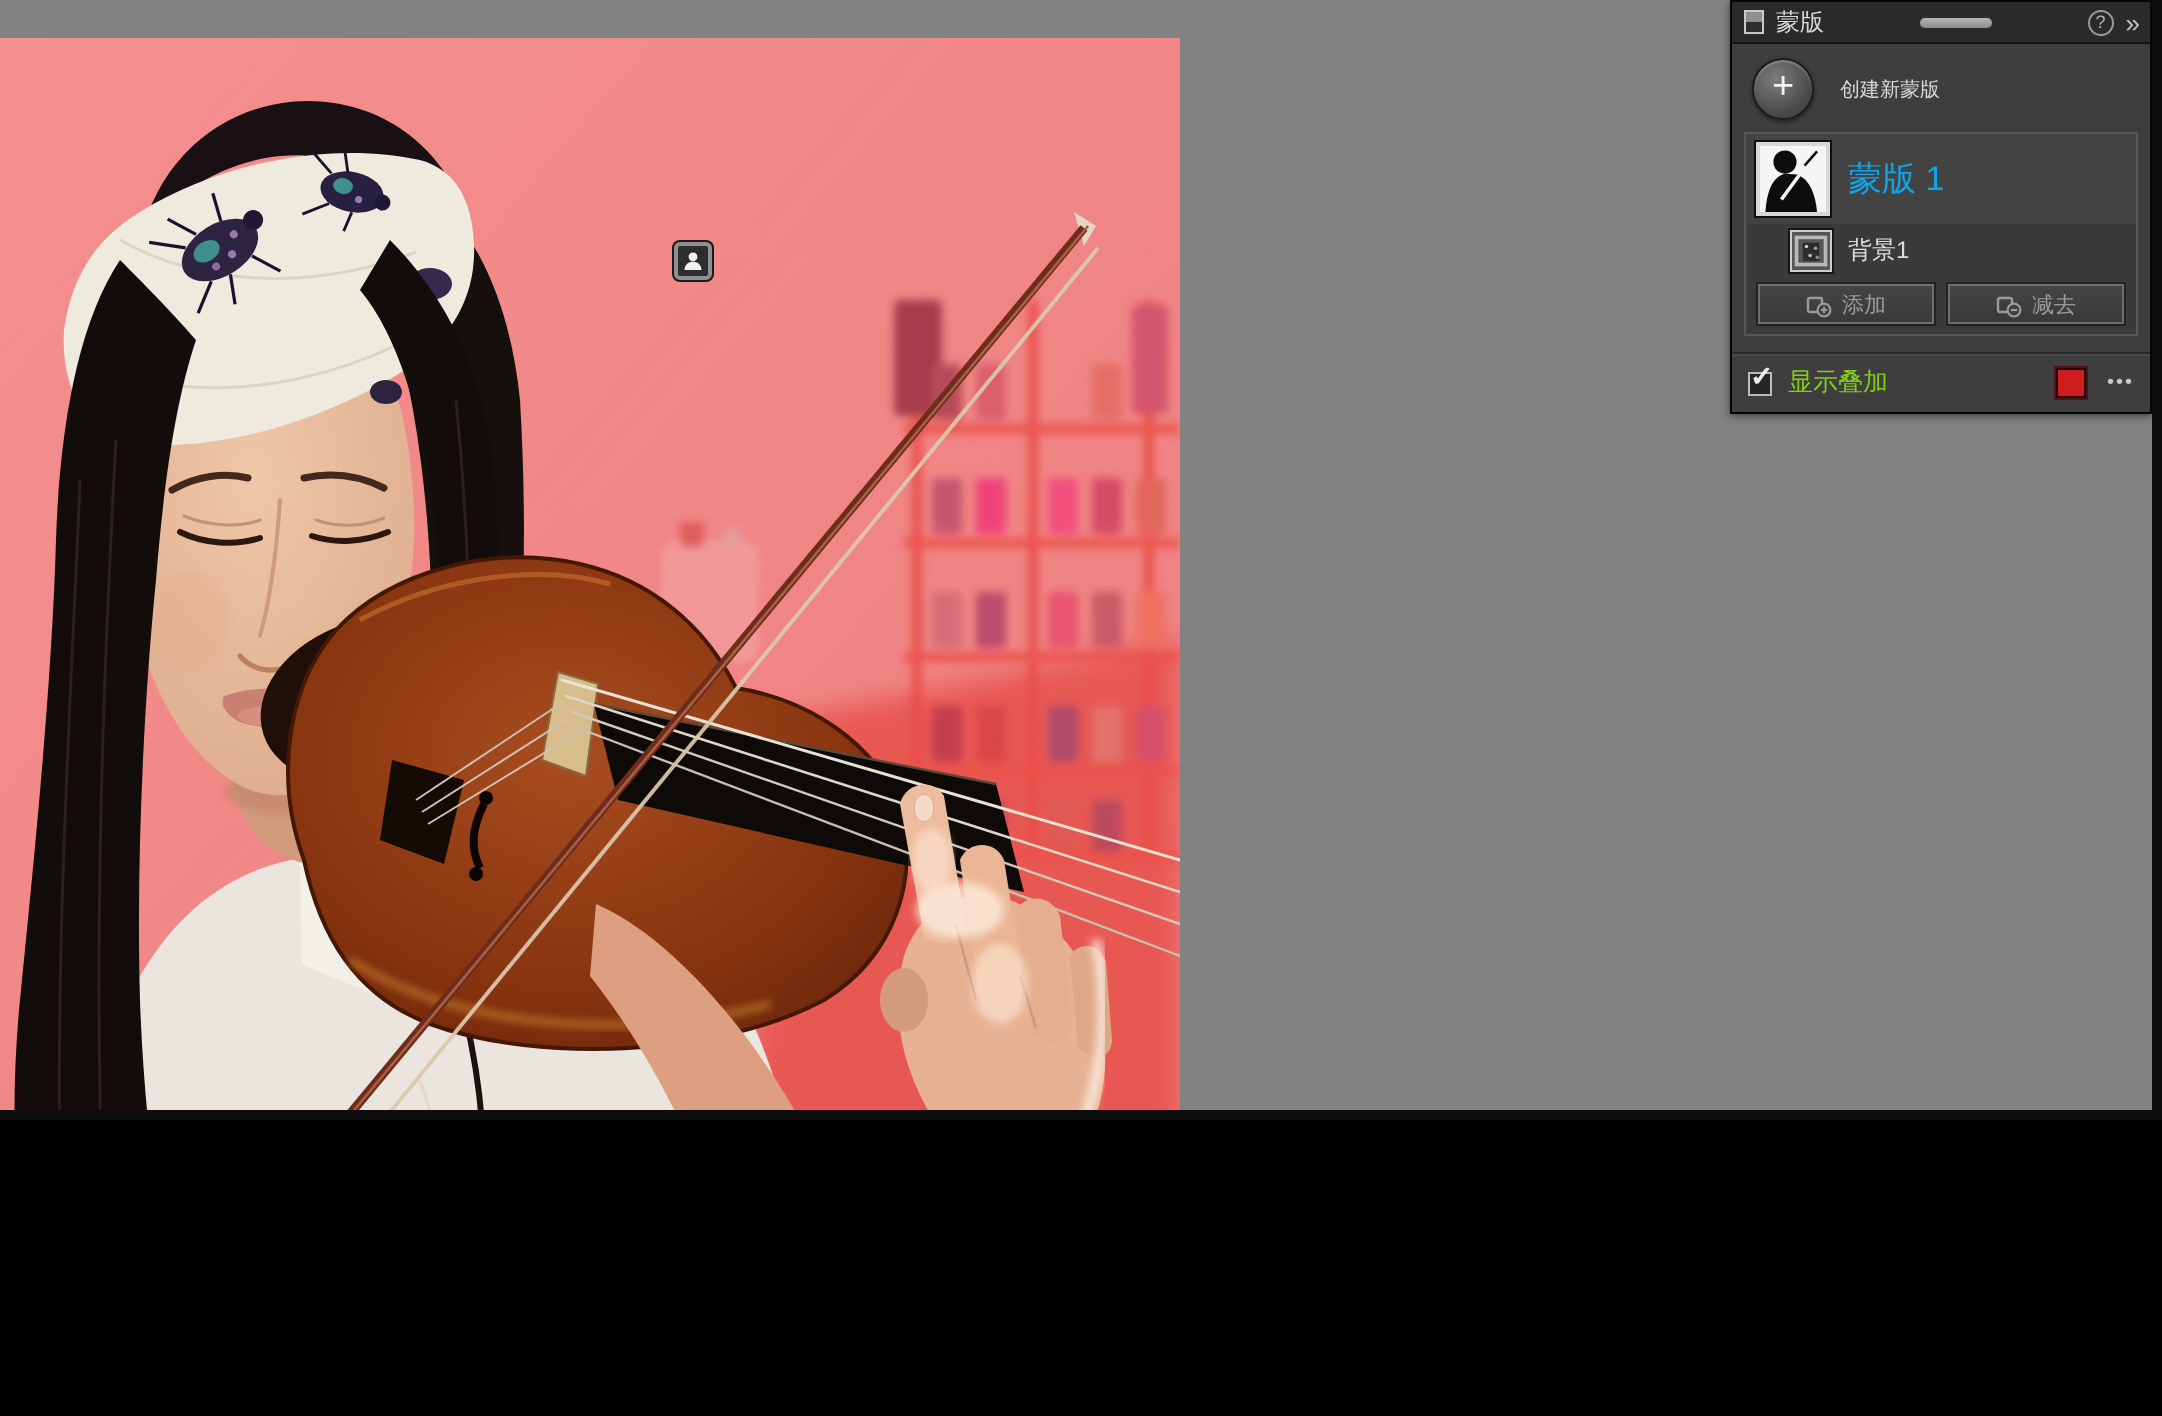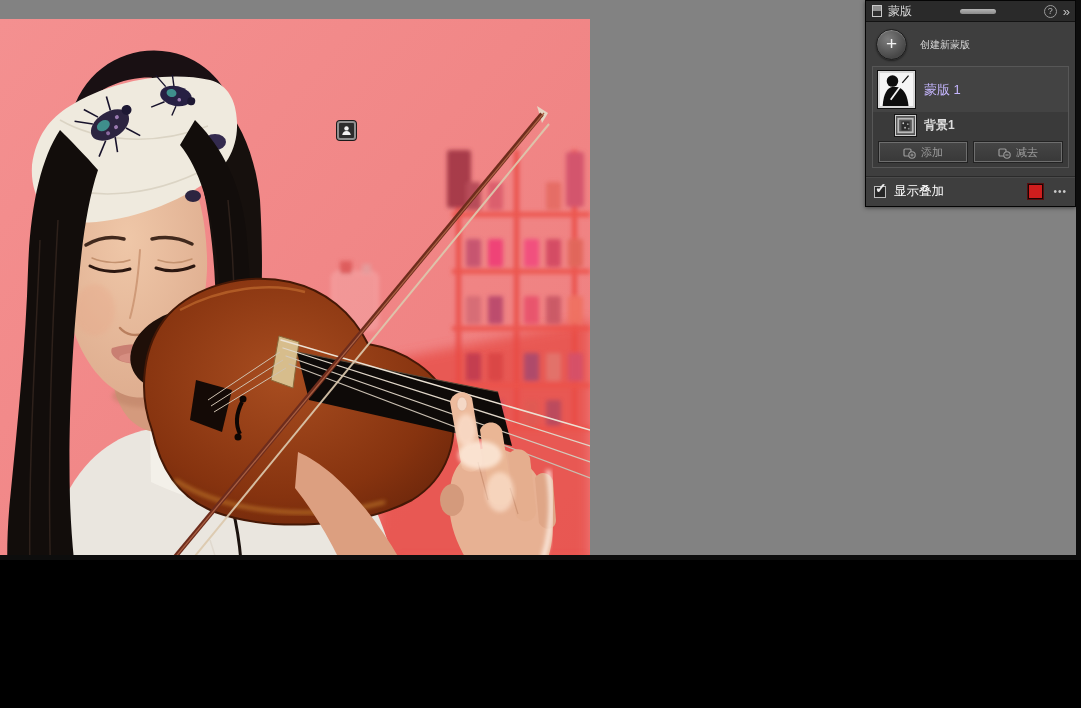--- a/index.html
+++ b/index.html
@@ -27,32 +27,32 @@
   .p-collapse{color:#c2c2c2;font-size:13px;line-height:1;letter-spacing:-1px;}
   .create-row{display:flex;align-items:center;gap:13px;padding:7px 10px 6px;flex:0 0 auto;}
   .plus-btn{width:31px;height:31px;border-radius:50%;border:1px solid #1d1d1d;
             background:radial-gradient(circle at 38% 32%,#7d7d7d,#474747 70%);
             color:#f2f2f2;font-size:19px;display:flex;align-items:center;justify-content:center;
             line-height:1;box-shadow:inset 0 1px 1px rgba(255,255,255,.25),0 1px 2px rgba(0,0,0,.5);padding-bottom:2px;}
   .create-label{color:#d8d8d8;font-size:10px;}
   .group{margin:0 6px;border:1px solid #575757;background:#3a3a3a;flex:0 0 auto;}
   .mask-row{display:flex;align-items:center;gap:9px;padding:4px 5px;background:#434343;}
   .thumb-lg{width:37px;height:37px;border:2px solid #d8d8d8;outline:1px solid #101010;flex:0 0 auto;}
-  .mask-name{color:#c4b5fd;font-size:13px;text-align:center;}
+  .mask-name{color:#0ea5e9;font-size:17px;text-align:center;}
   .sub-row{display:flex;align-items:center;gap:8px;padding:3px 5px 3px 22px;}
   .thumb-sm{width:21px;height:21px;border:1px solid #cfcfcf;outline:1px solid #161616;flex:0 0 auto;}
-  .sub-name{color:#dedede;font-size:12px;font-weight:bold;}
+  .sub-name{color:#dedede;font-size:12px;}
   .btn-row{display:flex;gap:7px;padding:3px 6px 5px;}
   .gbtn{flex:1;height:20px;border:1px solid #6e6e6e;outline:1px solid #222;background:linear-gradient(#454545,#393939);
         color:#9b9b9b;font-size:11px;display:flex;align-items:center;justify-content:center;gap:5px;}
   .p-footer{margin-top:auto;border-top:1px solid #2a2a2a;box-shadow:0 1px 0 #4a4a4a inset;
             display:flex;align-items:center;gap:8px;padding:0 8px;height:30px;flex:0 0 auto;}
   .cb{width:12px;height:12px;border:1px solid #bcbcbc;background:#262626;position:relative;flex:0 0 auto;}
   .cb-check{position:absolute;left:0;top:-6px;color:#ececec;font-size:14px;font-weight:bold;line-height:1;}
-  .cb-label{color:#ffffff;font-size:12.5px;}
+  .cb-label{color:#84cc16;font-size:12.5px;}
   .swatch{width:15px;height:15px;border:1px solid #1c0505;outline:1px solid #551010;margin-left:auto;flex:0 0 auto;}
   .dots{color:#c9c9c9;font-size:10px;letter-spacing:1px;line-height:1;padding-left:2px;}
   .edge-r{position:absolute;right:0;top:0;width:5px;height:708px;background:#0d0d0d;}
   .edge-b{position:absolute;left:0;bottom:0;width:1081px;height:5px;background:#0d0d0d;}
 </style>
 </head>
 <body>
 
 <div class="app">
   <div class="canvas">

